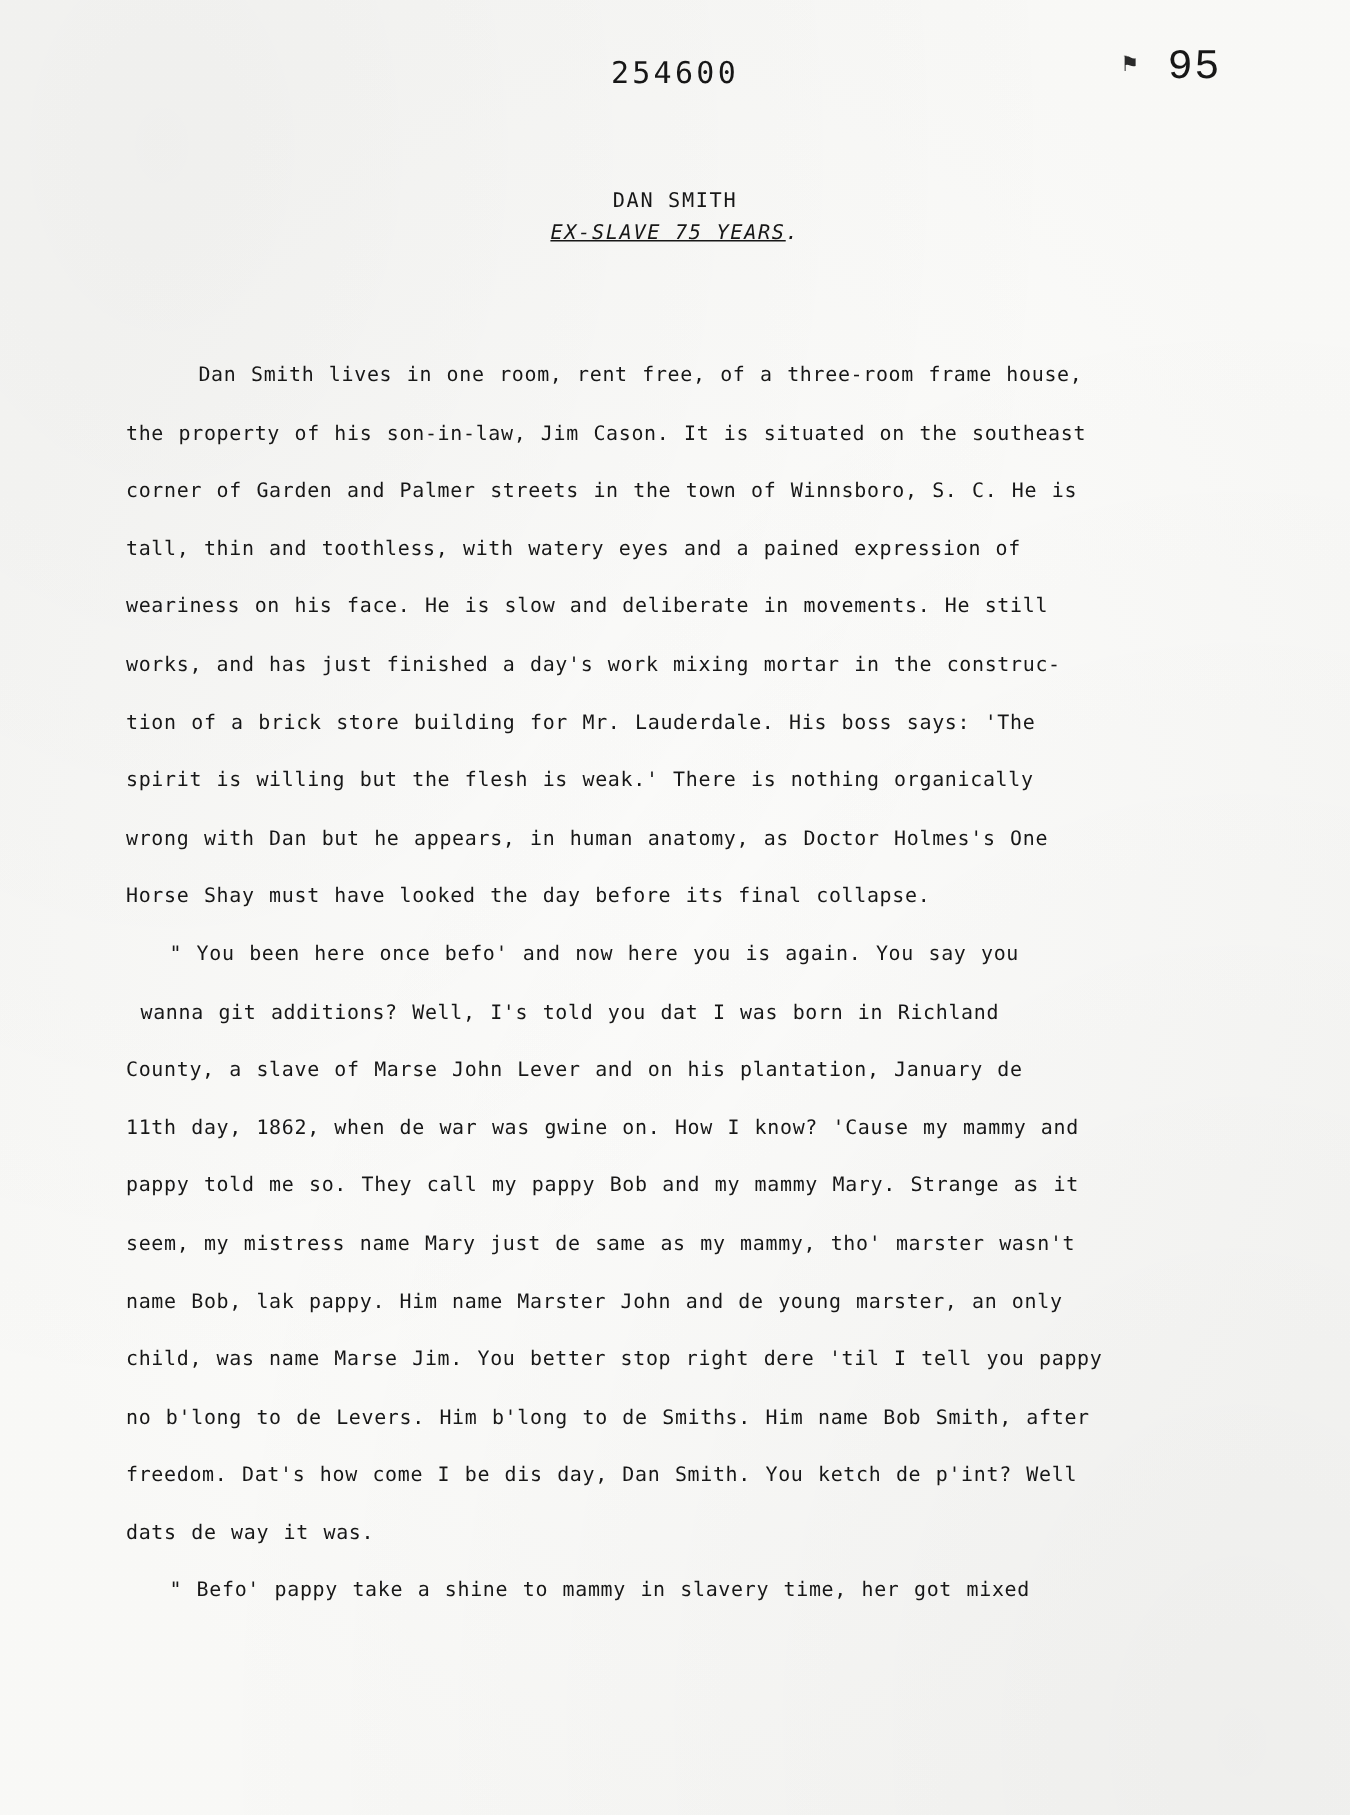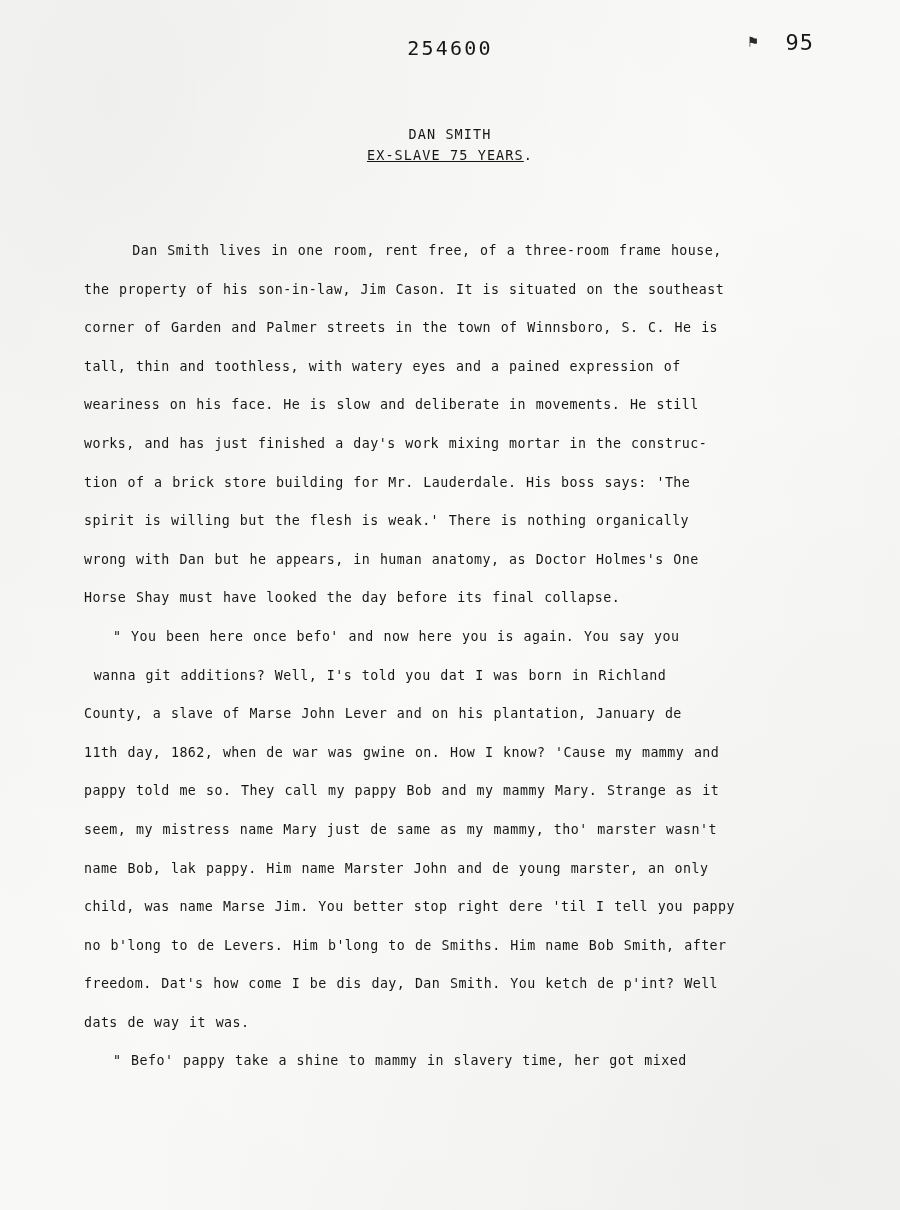--- a/index.html
+++ b/index.html
@@ -43,42 +43,44 @@
     top: 36px;
     width: 900px;
     text-align: center;
     font-size: 20px;
     letter-spacing: 2.2px;
   }
   .page-number {
     position: absolute;
     right: 86px;
     top: 30px;
-    font-size: 22px;
+    font-size: 28px;
     letter-spacing: 1px;
+    font-family: Liberation Mono, monospace;
   }
   .page-mark {
     position: absolute;
     right: 142px;
     top: 32px;
     font-size: 16px;
     color: #2a2a2a;
   }
   .title-block {
     position: absolute;
     left: 0;
     top: 124px;
     width: 900px;
     text-align: center;
     font-size: 13.5px;
     line-height: 21px;
     letter-spacing: 1.1px;
   }
   .title-block .subtitle {
     display: inline-block;
+    font-style: italic;
   }
   .title-block .subtitle .ul {
     text-decoration: underline;
   }
   .body-text {
     position: absolute;
     left: 84px;
     top: 232px;
     width: 736px;
     font-size: 13.3px;

